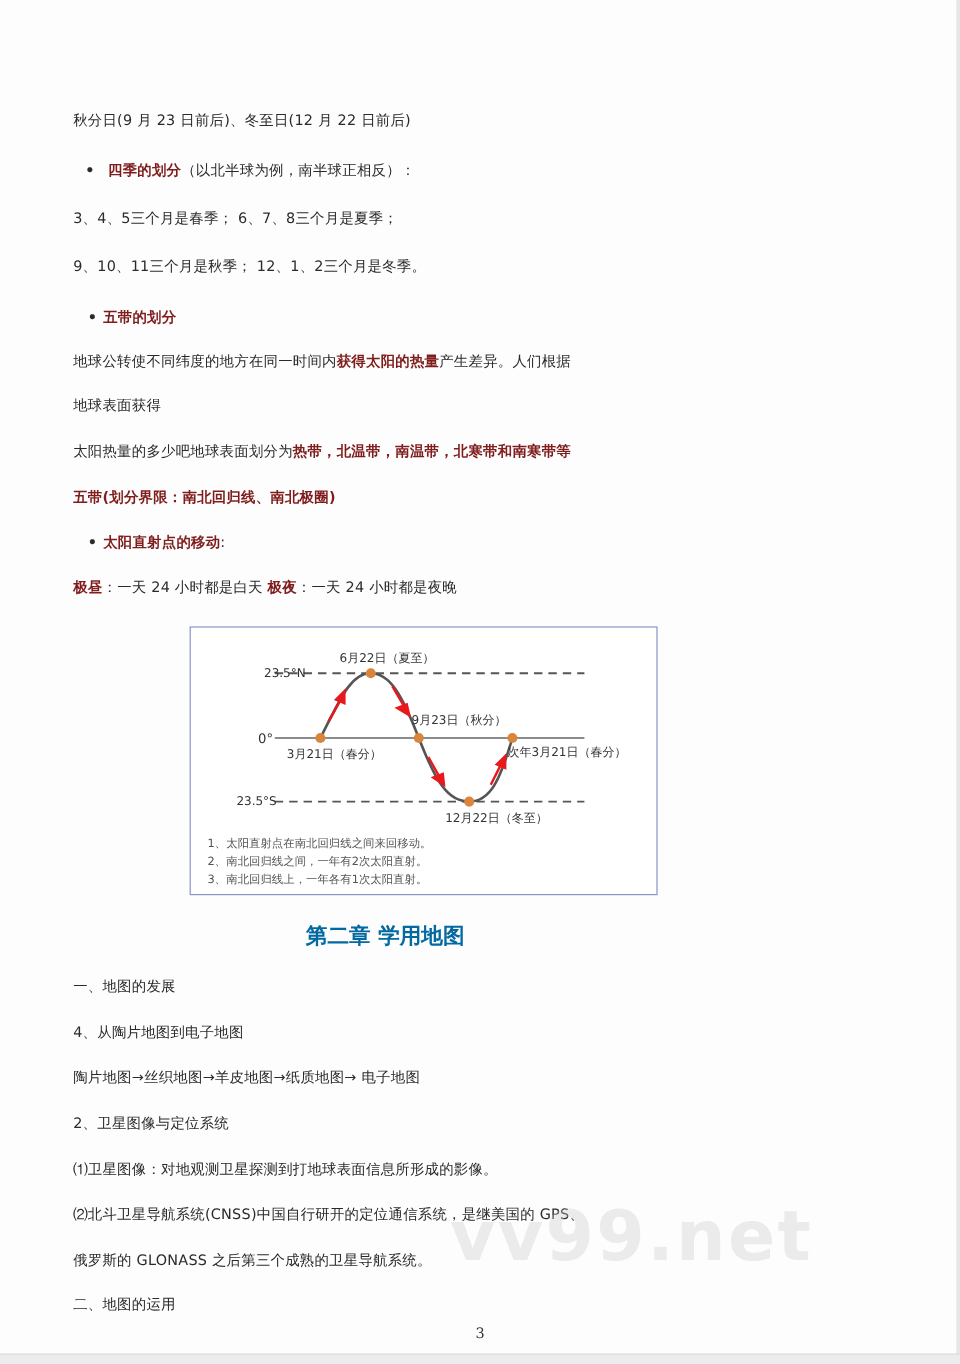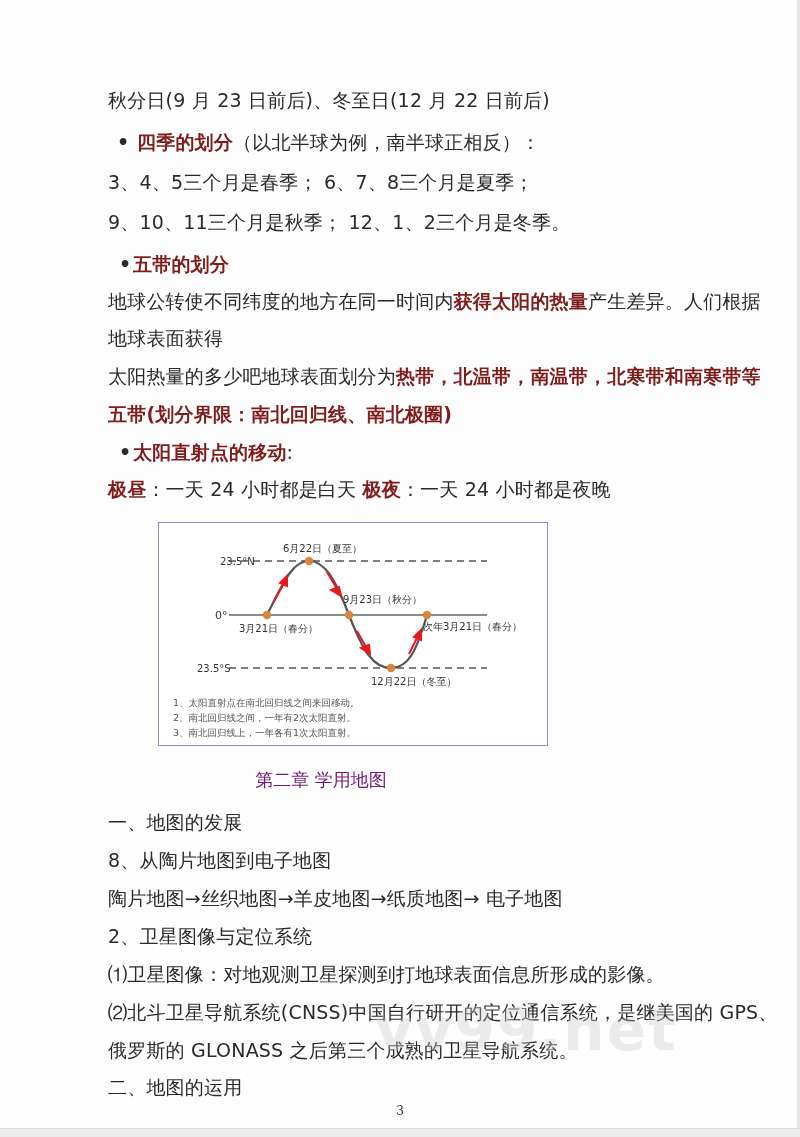--- a/index.html
+++ b/index.html
@@ -5,28 +5,28 @@
     html, body { margin: 0; padding: 0; }
     body {
       width: 800px; height: 1137px; position: relative; overflow: hidden;
       background: #fdfdfd;
       font-family: "DejaVu Sans", "Liberation Sans", sans-serif;
       color: #222;
     }
     .page-edge-right { position: absolute; top: 0; right: 0; width: 3px; height: 1137px; background: #e6e6e6; }
     .page-bottom { position: absolute; left: 0; top: 1128px; width: 800px; height: 9px; background: #ececec; border-top: 1px solid #dcdcdc; }
     .line {
-      position: absolute; left: 61px; font-size: 19px; line-height: 22px; white-space: nowrap;
-      color: #2a2a2a; letter-spacing: 0.2px; margin-left: 47px;
+      position: absolute; left: 61px; font-size: 12px; line-height: 22px; white-space: nowrap;
+      color: #2a2a2a; letter-spacing: 0.2px;
     }
     .b { font-weight: bold; color: #7f1d1d; }
     .bullet { display: inline-block; width: 10px; text-align: center; margin-right: 10px; font-weight: bold; }
     .chapter-title {
       position: absolute; left: 0; width: 642px; top: 768px; text-align: center;
-      font-size: 18px; font-weight: normal; color: #701a75;
+      font-size: 18px; font-weight: bold; color: #0369a1;
     }
     .page-number {
       position: absolute; left: 0; width: 800px; top: 1104px; text-align: center;
       font-family: "DejaVu Serif", "Liberation Serif", serif; font-size: 12px; color: #333;
     }
     .watermark {
       position: absolute; left: 375px; top: 996px; font-size: 58px; font-weight: bold;
       color: rgba(200,200,200,0.35); letter-spacing: 2px; font-family: "DejaVu Sans", sans-serif;
       pointer-events: none;
     }
@@ -112,21 +112,21 @@
   <div class="fig-label" style="left:212px; top:152px;">12月22日（冬至）</div>
 
   <div class="fig-note" style="top:174px;">1、太阳直射点在南北回归线之间来回移动。</div>
   <div class="fig-note" style="top:189px;">2、南北回归线之间，一年有2次太阳直射。</div>
   <div class="fig-note" style="top:204px;">3、南北回归线上，一年各有1次太阳直射。</div>
 </div>
 
 <div class="chapter-title">第二章  学用地图</div>
 
 <div class="line" style="top:811px;">一、地图的发展</div>
-<div class="line" style="top:849px;">8、从陶片地图到电子地图</div>
+<div class="line" style="top:849px;">4、从陶片地图到电子地图</div>
 <div class="line" style="top:887px;">陶片地图→丝织地图→羊皮地图→纸质地图→  电子地图</div>
 <div class="line" style="top:925px;">2、卫星图像与定位系统</div>
 <div class="line" style="top:963px;">⑴卫星图像：对地观测卫星探测到打地球表面信息所形成的影像。</div>
 <div class="line" style="top:1001px;">⑵北斗卫星导航系统(CNSS)中国自行研开的定位通信系统，是继美国的  GPS、</div>
 <div class="line" style="top:1039px;">俄罗斯的  GLONASS 之后第三个成熟的卫星导航系统。</div>
 <div class="line" style="top:1076px;">二、地图的运用</div>
 
 <div class="watermark">vv99.net</div>
 
 <div class="page-number">3</div>

